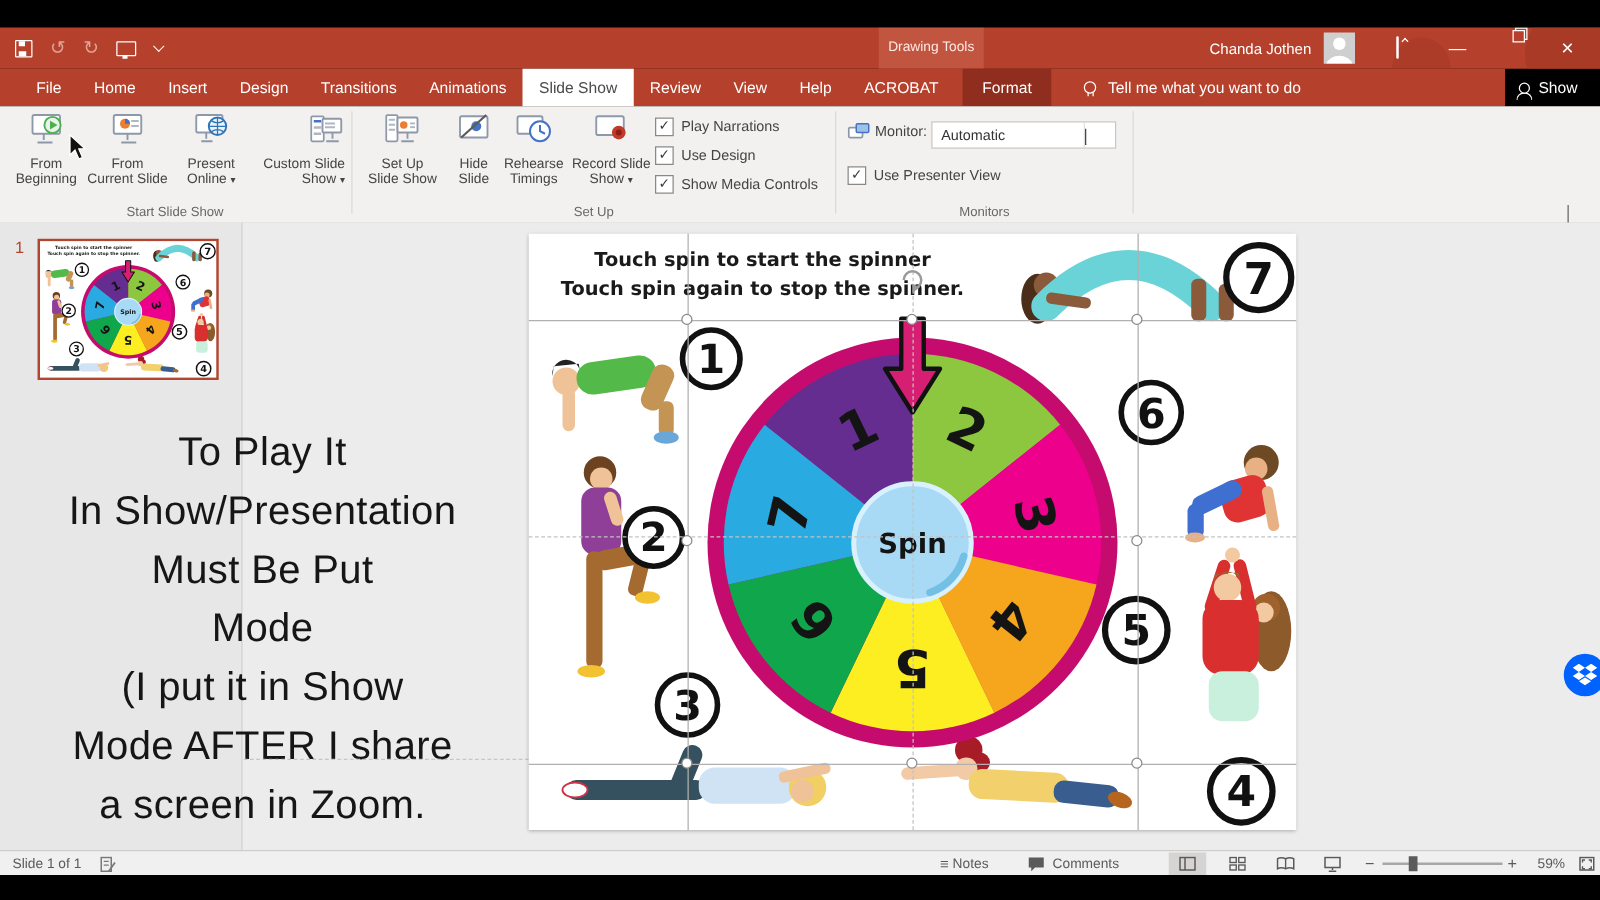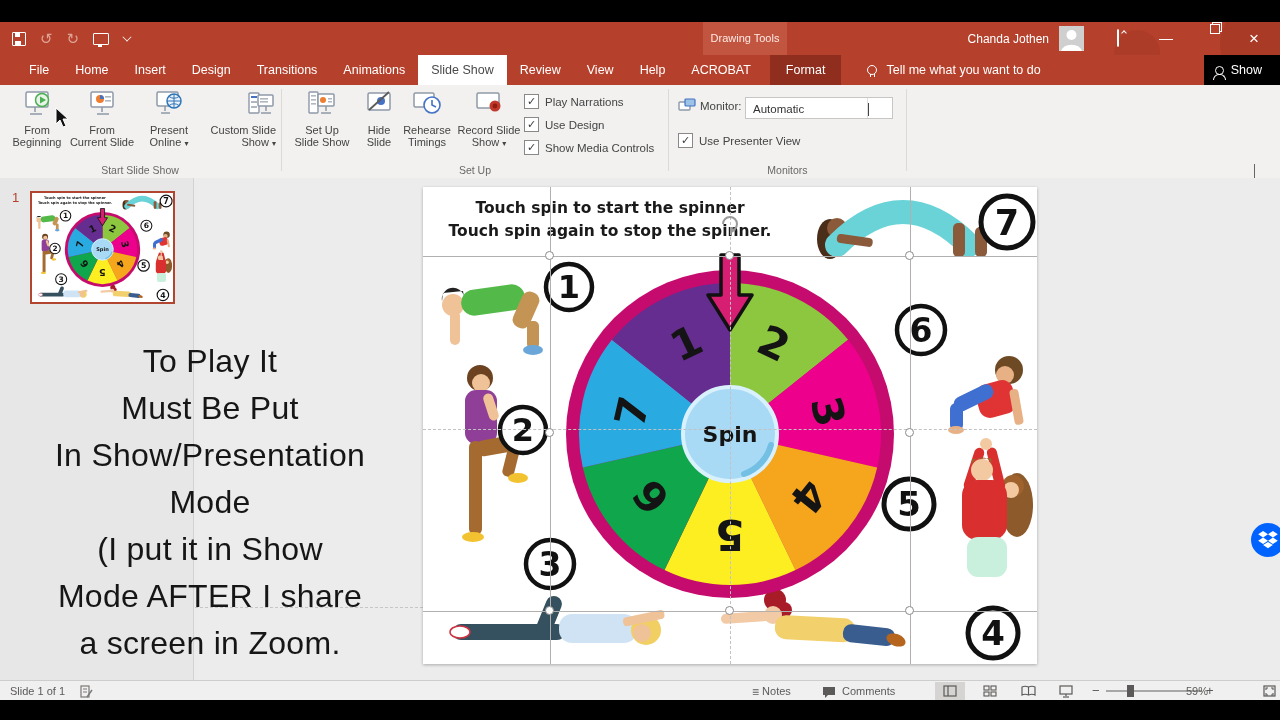--- a/index.html
+++ b/index.html
@@ -402,22 +402,22 @@
     <div id="thumb-panel">
       <div id="thumb-num">1</div>
       <div id="thumb-box">
         <svg width="141" height="109" viewBox="0 0 614 477" preserveAspectRatio="none">
             <use href="#slideart"></use>
           </svg>
       </div>
     </div>
     <div id="overlay-text">
       <div>To Play It</div>
+      <div>In Show/Presentation</div>
       <div>Must Be Put</div>
-      <div>In Show/Presentation</div>
       <div>Mode</div>
       <div>(I put it in Show</div>
       <div>Mode AFTER I share</div>
       <div>a screen in Zoom.</div>
     </div>
     <div id="guide-ext"></div>
     <div id="dropbox">
       <svg width="20" height="18" viewBox="0 0 24 22" fill="#fff">
         <path d="M6,0 L12,4 L6,8 L0,4 Z M18,0 L24,4 L18,8 L12,4 Z M6,8 L12,12 L6,16 L0,12 Z M18,8 L24,12 L18,16 L12,12 Z M6,17 L12,21 L18,17 L12,13.5 Z"></path>
       </svg>
@@ -490,21 +490,21 @@
       <svg width="14" height="13">
           <rect x="1" y="1" width="12" height="8" fill="none" stroke="#5c5a58" stroke-width="1.2"></rect>
           <line x1="7" y1="9" x2="7" y2="11" stroke="#5c5a58" stroke-width="1.2"></line>
           <line x1="4" y1="12" x2="10" y2="12" stroke="#5c5a58" stroke-width="1.2"></line>
         </svg>
     </span>
     <span class="sb" style="left:1092px;font-size:13px;">−</span>
     <span id="zoom-track"></span>
     <span id="zoom-thumb"></span>
     <span class="sb" style="left:1206px;font-size:13px;">+</span>
-    <span class="sb" style="left:1186px;">59%</span>
+    <span class="sb" style="left:1230px;">59%</span>
     <span class="view-btn" style="left:1254px;">
       <svg width="13" height="12">
           <rect x="1" y="1" width="11" height="10" fill="none" stroke="#5c5a58" stroke-width="1.2"></rect>
           <path d="M3,5 V3 H5 M8,3 H10 V5 M10,8 V10 H8 M5,10 H3 V8" fill="none" stroke="#5c5a58" stroke-width="1.1"></path>
         </svg>
     </span>
   </div>
 
   <div class="blackbar" style="top:700px;height:20px"></div>
 </div>

